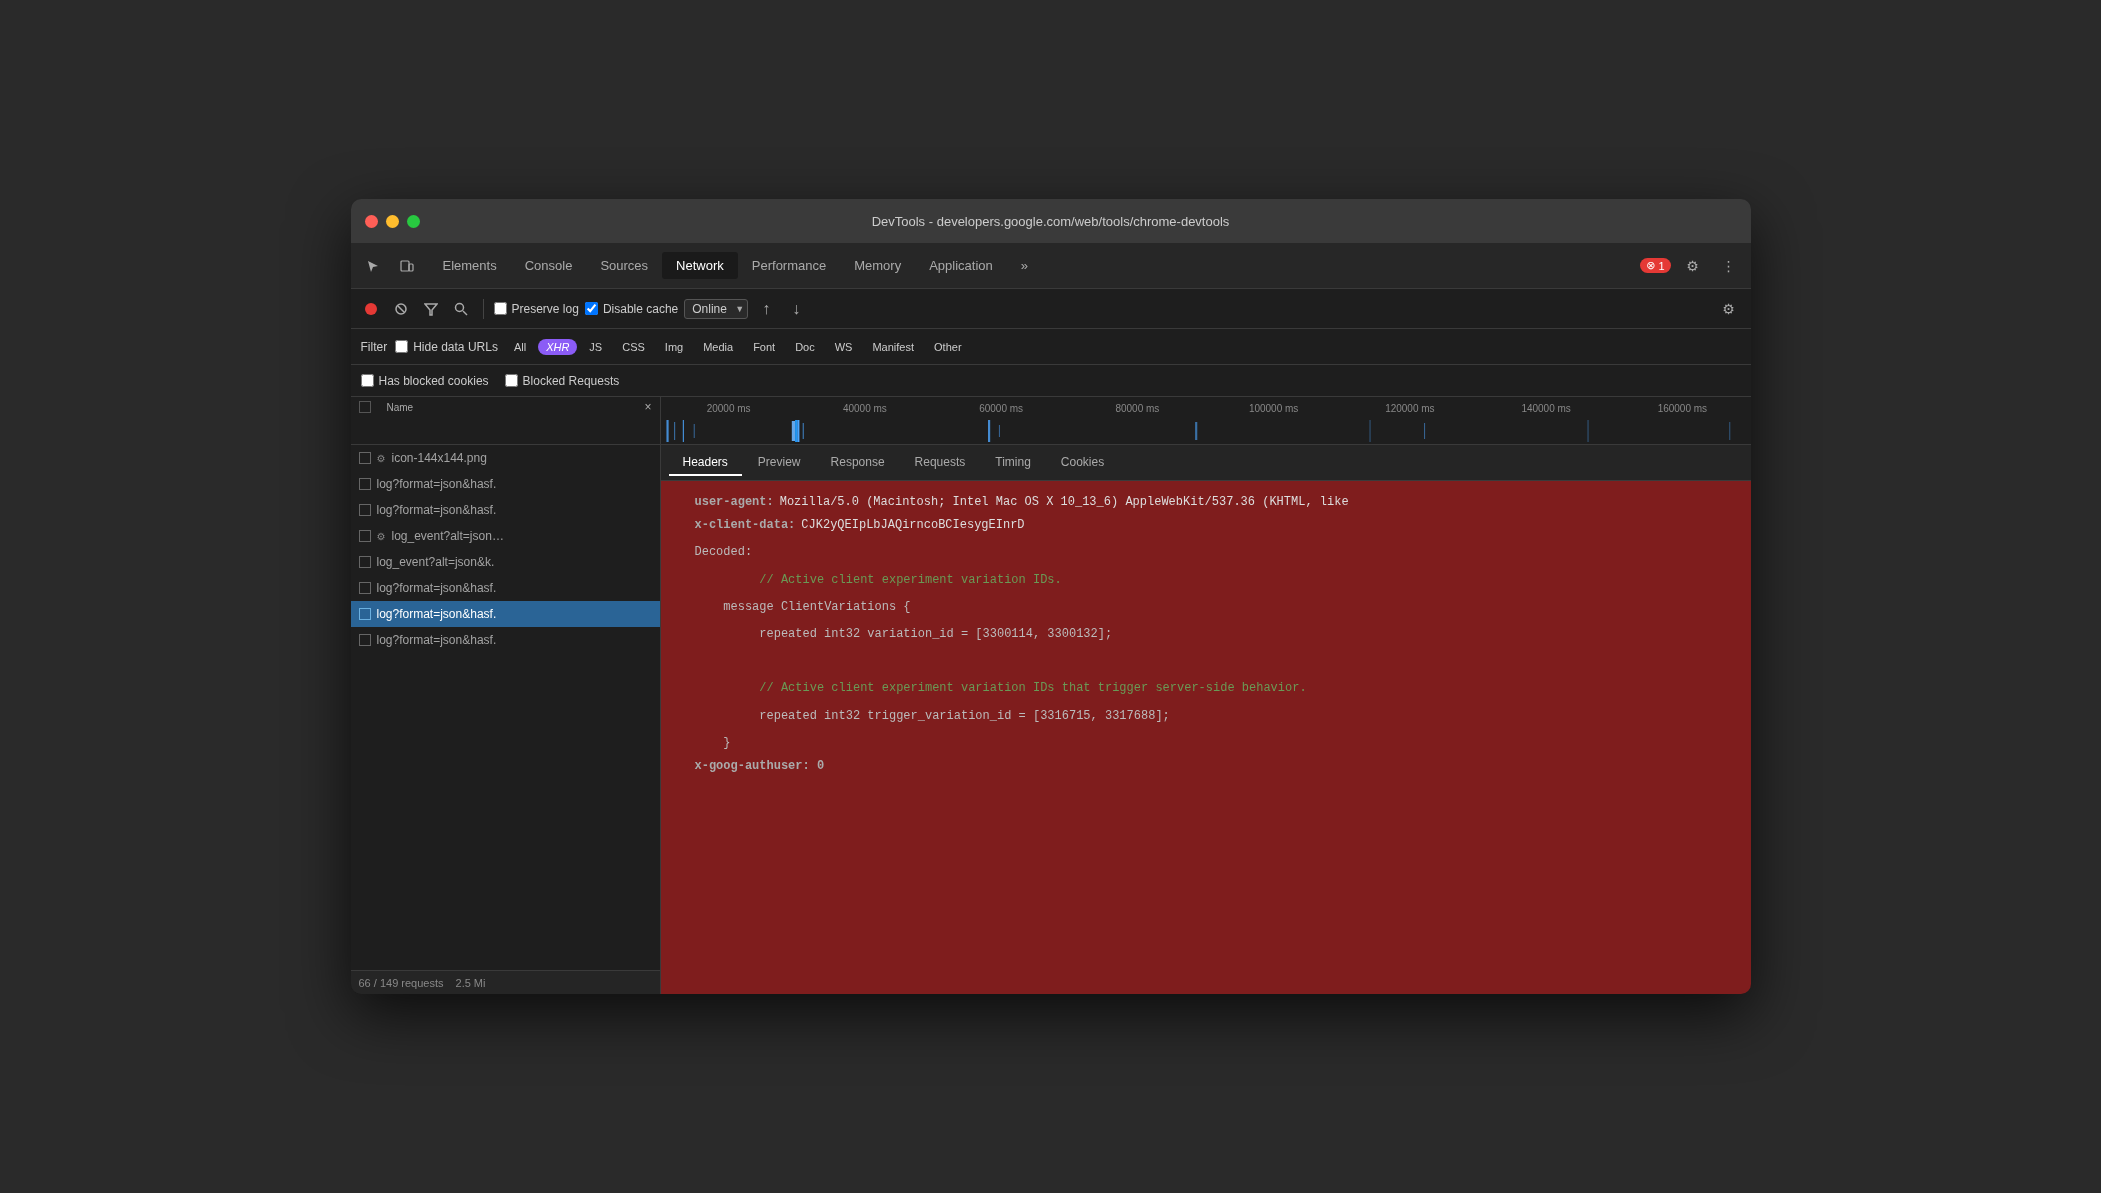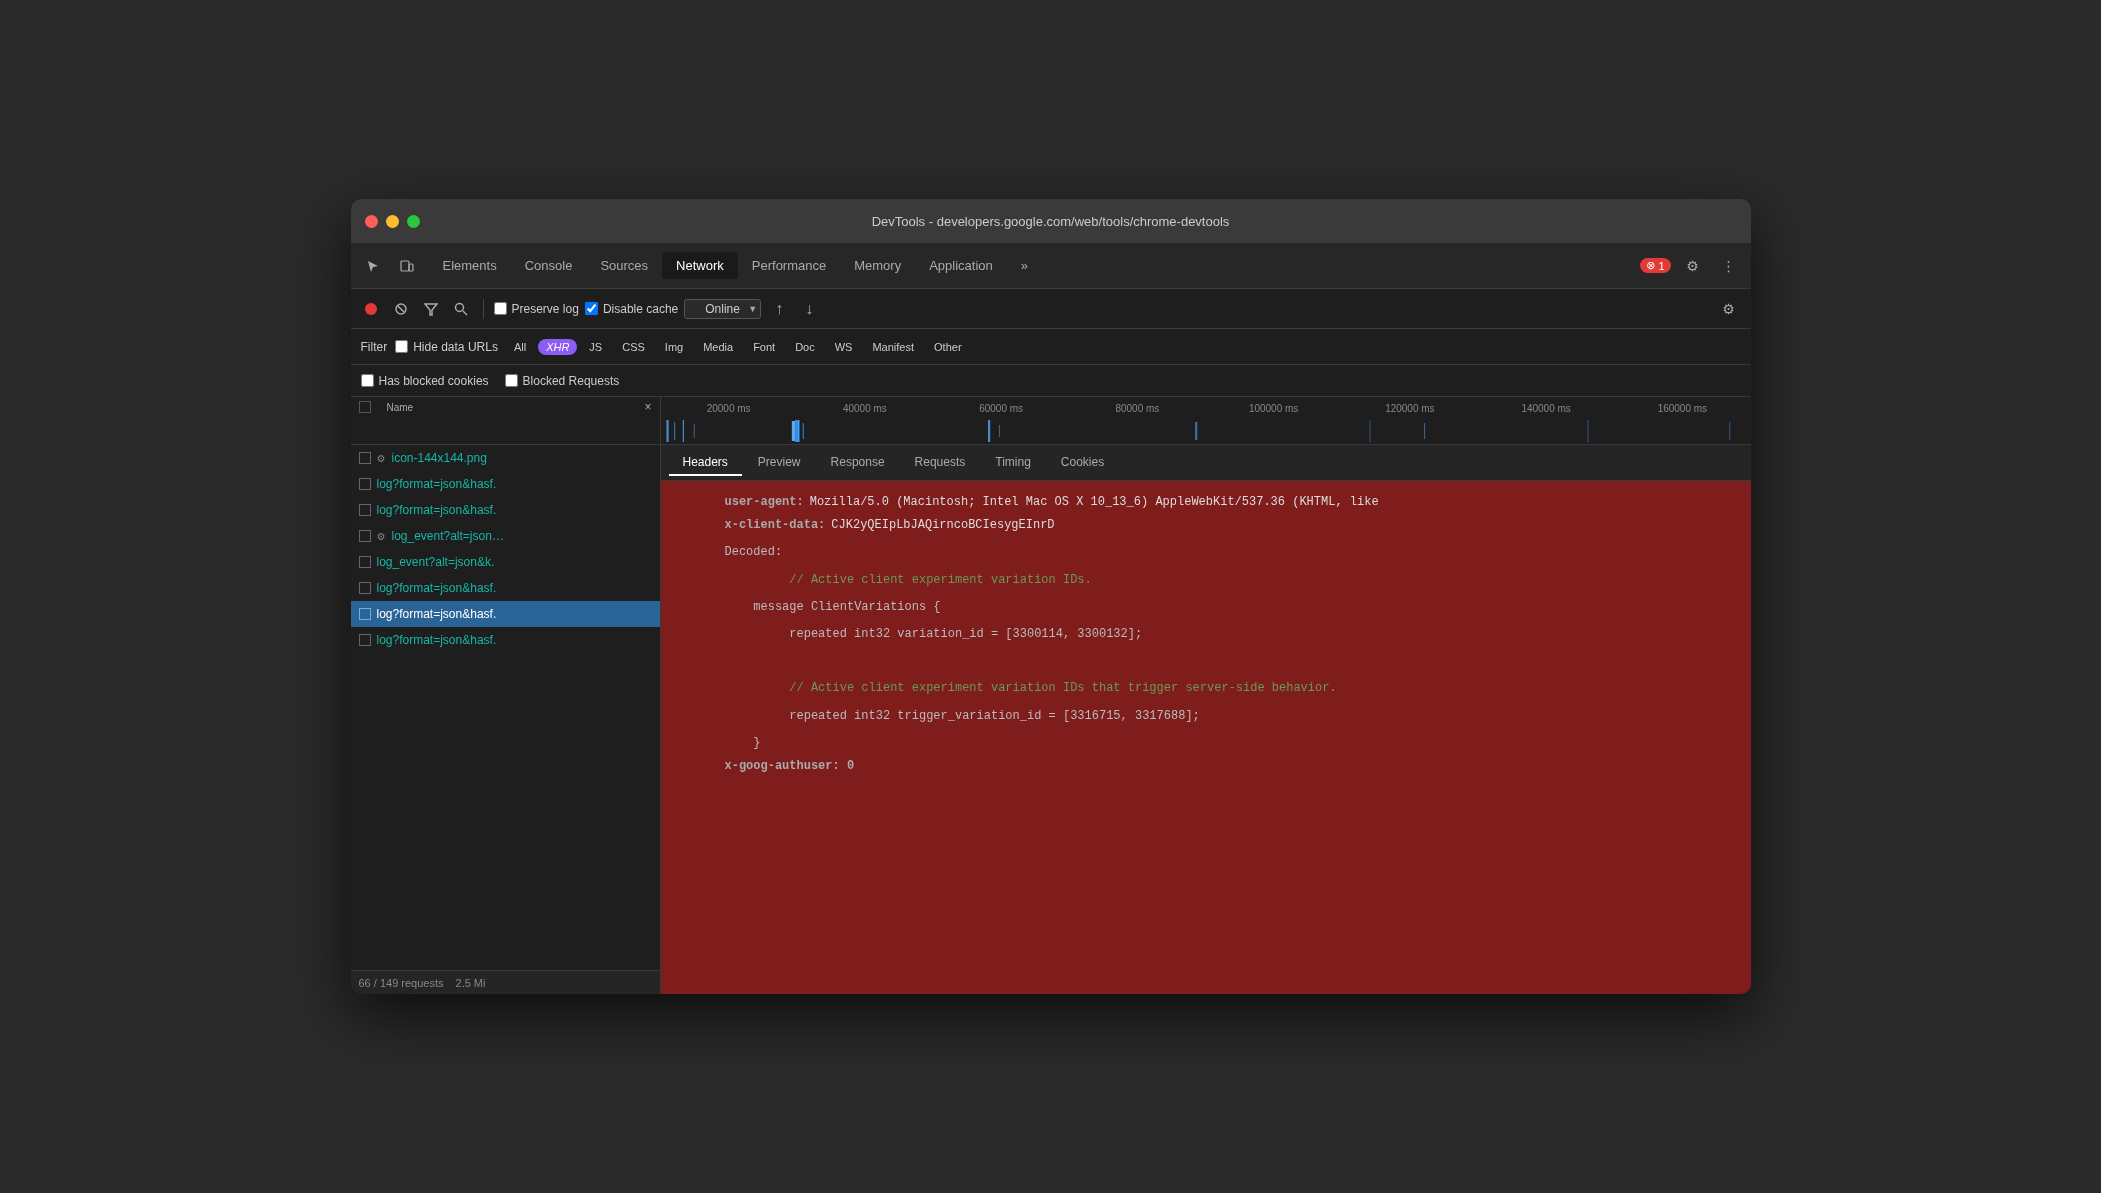--- a/index.html
+++ b/index.html
@@ -140,21 +140,21 @@
       font-size: 12px;
       color: #ccc;
       cursor: pointer;
     }
     .checkbox-label input { cursor: pointer; }
     .online-select {
       background: #2a2a2a;
       border: 1px solid #555;
       color: #ccc;
       font-size: 12px;
-      padding: 2px 20px 2px 20px;
+      padding: 2px 20px 2px 7px;
       border-radius: 3px;
       cursor: pointer;
       appearance: none;
     }
     .online-wrapper {
       position: relative;
       display: flex;
       align-items: center;
     }
     .online-caret {
@@ -276,21 +276,21 @@
       border: 1px solid #666;
       background: #1e1e1e;
       flex-shrink: 0;
     }
     .file-icon {
       font-size: 10px;
       color: #888;
     }
     .file-name {
       font-size: 12px;
-      color: #14b8a6;
+      color: #a3a3a3;
       overflow: hidden;
       text-overflow: ellipsis;
       white-space: nowrap;
     }
     .file-item.selected .file-name { color: #fff; }
     
     .status-bar {
       height: 24px;
       background: #252525;
       border-top: 1px solid #3a3a3a;
@@ -327,26 +327,25 @@
       cursor: pointer;
       border-bottom: 2px solid transparent;
     }
     .details-tab.active {
       color: #fff;
       border-bottom: 2px solid #fff;
     }
     .details-content {
       flex: 1;
       overflow-y: auto;
-      padding: 12px 16px;
+      padding: 12px 34px;
       font-family: 'Courier New', Courier, monospace;
       font-size: 12px;
       color: #ccc;
       line-height: 1.6;
-      margin-left: 48px;
     }
     .header-line {
       display: flex;
       gap: 6px;
       margin-bottom: 4px;
     }
     .header-key {
       color: #aaa;
       font-weight: bold;
     }

